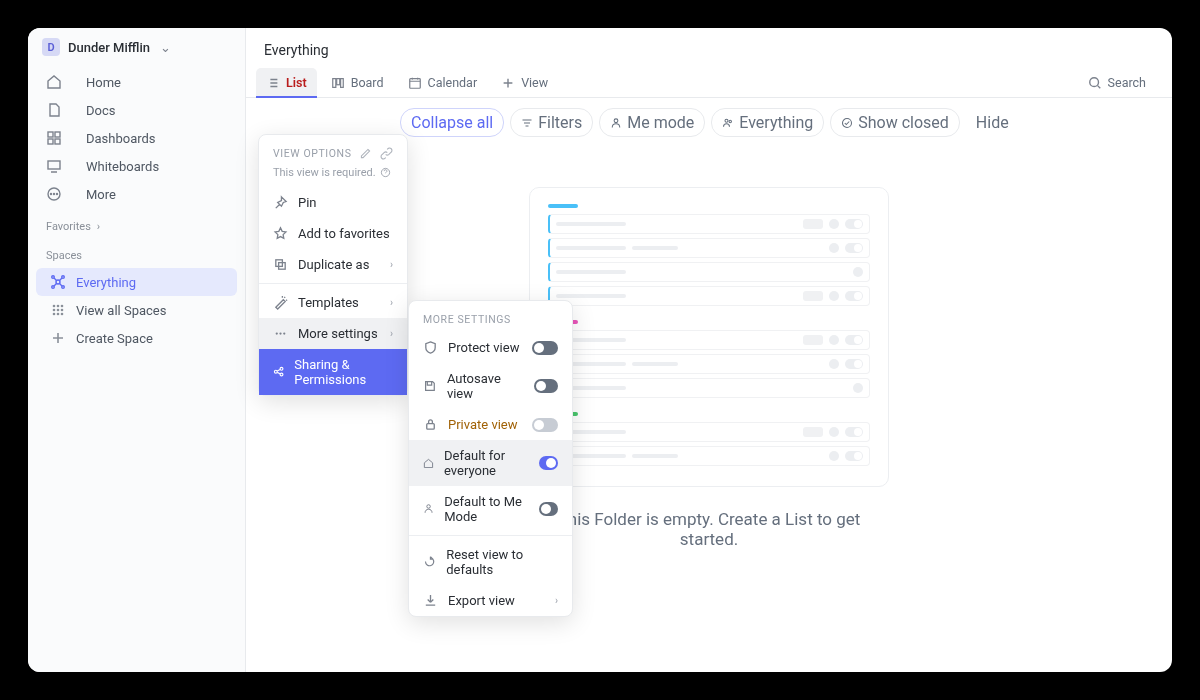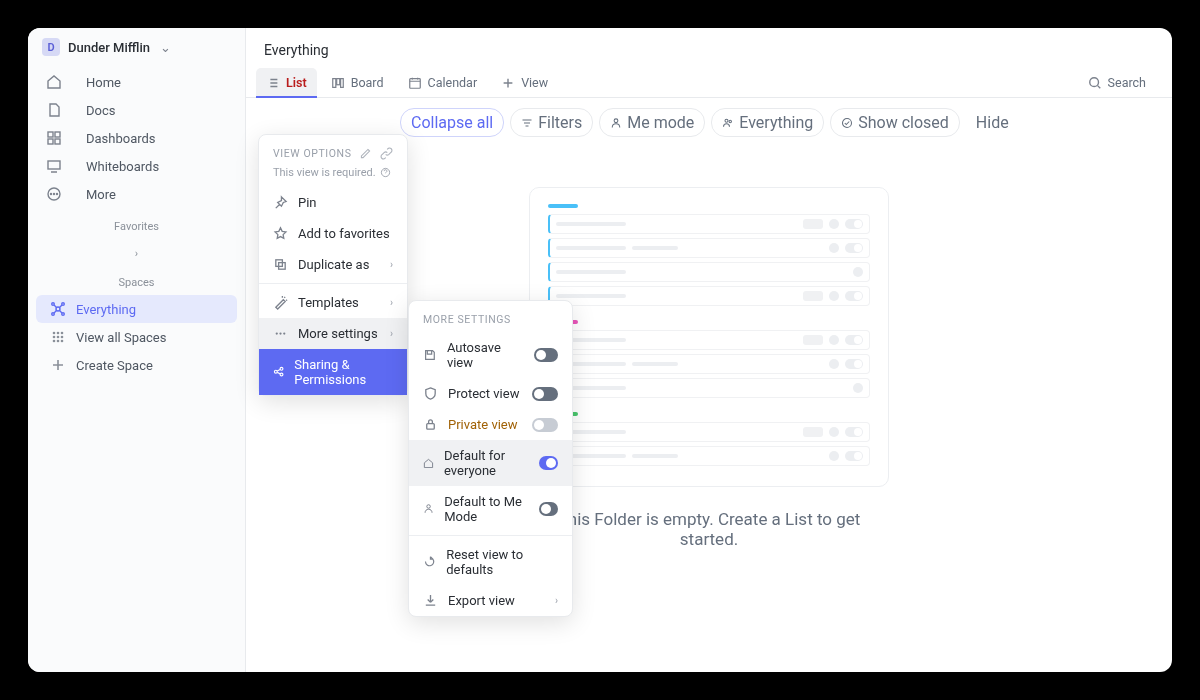--- a/index.html
+++ b/index.html
@@ -12,21 +12,21 @@
 .searchbar .sicon { width: 12px; height: 12px; margin-right: 6px; }
 .searchbar .shortcut { margin-left: auto; font-size: 11px; }
 .body { flex: 1; display: flex; min-height: 0; }
 .sidebar { width: 218px; background: #fafbfc; border-right: 1px solid #e8eaed; display: flex; flex-direction: column; font-size: 13px; color: #2a2e34; }
 .ws { display: flex; align-items: center; padding: 10px 14px; gap: 8px; font-weight: 500; }
 .ws .badge { width: 18px; height: 18px; background: #d6d9f5; color: #5a5ed6; border-radius: 4px; display: flex; align-items: center; justify-content: center; font-size: 11px; font-weight: 600; }
 .ws .chev { margin-left: 2px; color: #7c828d; }
 .nav { padding: 2px 8px; }
 .nav-item { display: flex; align-items: center; gap: 24px; padding: 6px 10px; border-radius: 6px; color: #4f5762; cursor: pointer; }
 .nav-item .ic { width: 16px; height: 16px; display: flex; align-items: center; justify-content: center; color: #7c828d; }
-.sec-label { padding: 10px 18px 6px; font-size: 11px; color: #8a9099; display: flex; align-items: center; gap: 14px; flex-direction: column; }
+.sec-label { padding: 10px 18px 6px; font-size: 11px; color: #8a9099; display: flex; align-items: center; gap: 6px; }
 .space-item { display: flex; align-items: center; gap: 10px; padding: 6px 14px; margin: 0 8px; border-radius: 6px; color: #4f5762; cursor: pointer; }
 .space-item.active { background: #e5e9fd; color: #5d6af2; }
 .space-item.active .ic { color: #5d6af2; }
 .space-item .ic { width: 16px; height: 16px; display: flex; align-items: center; justify-content: center; color: #8a9099; }
 .main { flex: 1; display: flex; flex-direction: column; min-width: 0; }
 .crumb { padding: 14px 18px 10px; font-size: 14px; color: #2a2e34; }
 .tabs { display: flex; align-items: center; border-bottom: 1px solid #e8eaed; padding: 0 10px; gap: 4px; position: relative; }
 .tab { display: flex; align-items: center; gap: 6px; padding: 7px 10px; font-size: 12.5px; color: #656f7d; border-radius: 5px 5px 0 0; cursor: pointer; position: relative; }
 .tab.active { color: #b91c1c; font-weight: 600; background: #f0f1f3; }
 .tab.active::after { content: ""; position: absolute; left: 0; right: 0; bottom: -1px; height: 2px; background: #5d6af2; }
@@ -417,35 +417,35 @@
         </span>
         <span>Sharing &amp; Permissions</span>
       </div>
   </div>
 
   <div class="popover" style="left:380px; top:272px; width:165px;">
     <div class="head">MORE SETTINGS</div>
     <div class="row">
         <span class="ic">
           <svg viewBox="0 0 16 16" fill="none" stroke="currentColor" stroke-width="1.4">
+            <path d="M8 2l5 2v4c0 3-2 5-5 6-3-1-5-3-5-6V4z"></path>
+          </svg>
+        </span>
+        <span>Protect view</span>
+        <div class="toggle off dark"></div>
+      </div>
+    <div class="row">
+        <span class="ic">
+          <svg viewBox="0 0 16 16" fill="none" stroke="currentColor" stroke-width="1.4">
             <path d="M3 3h8l2 2v8H3z M5 3v4h5V3"></path>
           </svg>
         </span>
         <span>Autosave view</span>
         <div class="toggle off dark"></div>
       </div>
-    <div class="row">
-        <span class="ic">
-          <svg viewBox="0 0 16 16" fill="none" stroke="currentColor" stroke-width="1.4">
-            <path d="M8 2l5 2v4c0 3-2 5-5 6-3-1-5-3-5-6V4z"></path>
-          </svg>
-        </span>
-        <span>Protect view</span>
-        <div class="toggle off dark"></div>
-      </div>
     <div class="row disabled">
         <span class="ic">
           <svg viewBox="0 0 16 16" fill="none" stroke="currentColor" stroke-width="1.4">
             <rect x="4" y="7" width="8" height="6" rx="1"></rect>
             <path d="M6 7V5a2 2 0 114 0v2"></path>
           </svg>
         </span>
         <span>Private view</span>
         <div class="toggle off"></div>
       </div>

